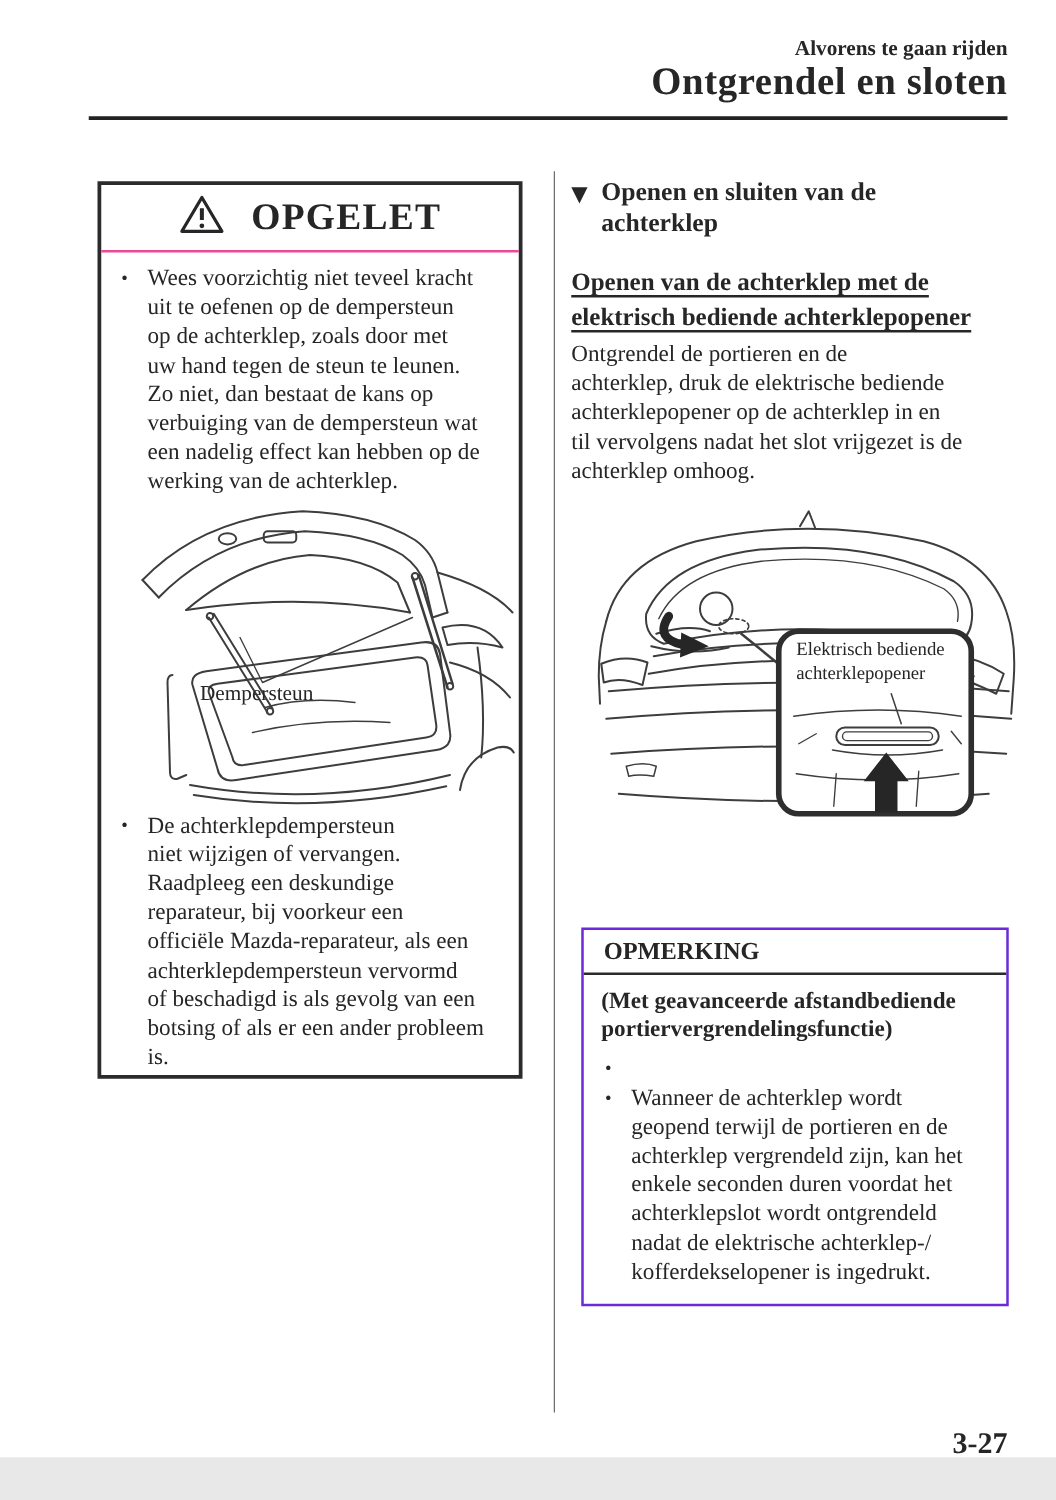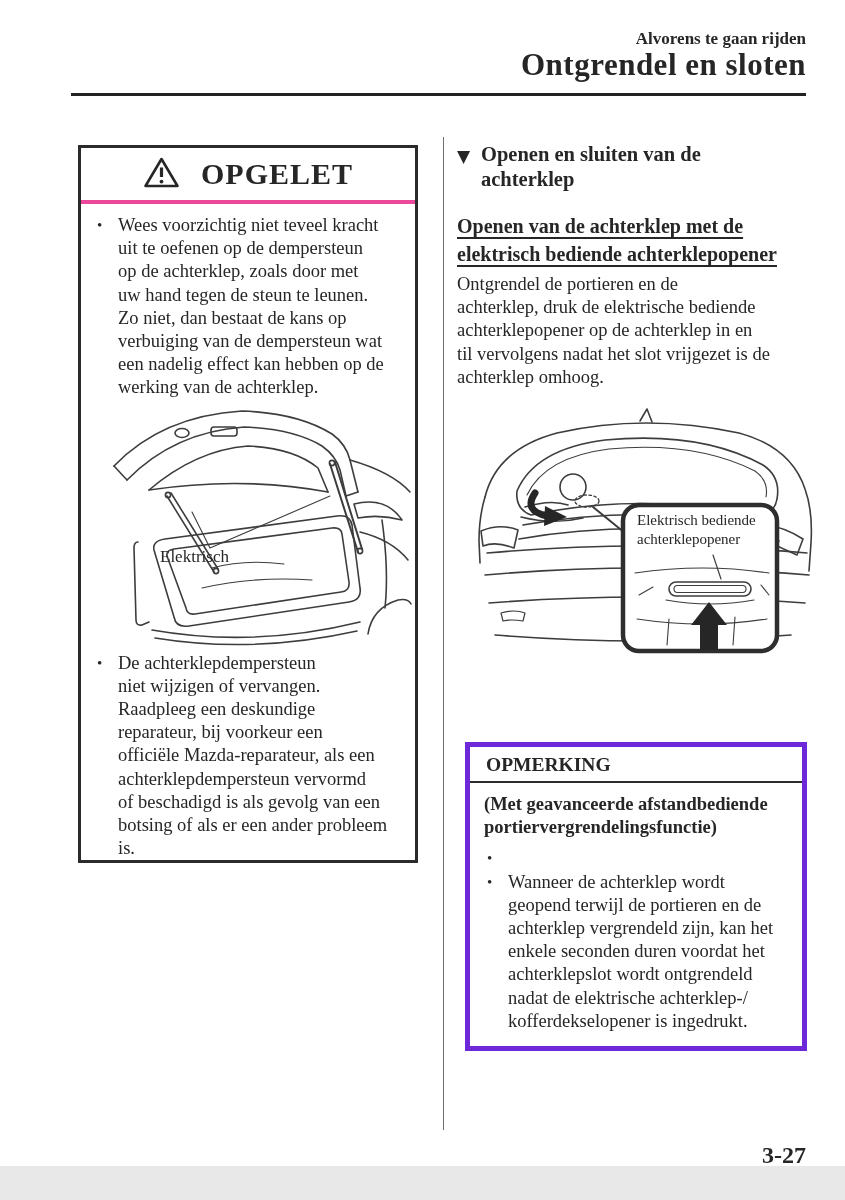--- a/index.html
+++ b/index.html
@@ -9,21 +9,21 @@
     margin:0 auto;
   }
   
   .kicker{position:absolute;top:29px;right:39px;font-size:17px;font-weight:bold;}
   .page-title{position:absolute;top:47px;right:39px;font-size:31px;font-weight:bold;letter-spacing:.5px;}
   .header-rule{position:absolute;left:71px;top:93px;width:735px;height:3px;background:#222;}
   .col-divider{position:absolute;left:443px;top:137px;width:1px;height:993px;background:#6f6f6f;}
   
   .warn-box{position:absolute;left:78px;top:145px;width:340px;height:718px;
     border:3px solid #2b2b2b;box-sizing:border-box;background:#fff;}
-  .warn-header{height:52px;border-bottom:4px solid #ec4899;display:flex;align-items:center;
+  .warn-header{height:52px;border-bottom:2px solid #ec4899;display:flex;align-items:center;
     justify-content:center;gap:21px;}
   .warn-title{font-size:30px;font-weight:bold;letter-spacing:1px;}
   .warn-body{padding:10px 6px 10px 13px;font-size:18.5px;line-height:23.2px;}
   .li{display:flex;align-items:flex-start;}
   .li .marker{flex:none;width:21px;padding-left:3px;font-size:15px;line-height:23.2px;}
   .li .txt{white-space:pre-line;}
   
   .fig-left{position:relative;height:244px;margin:2px 0 6px 0;}
   .fig-left svg{position:absolute;left:0;top:0;}
   .fig-left-label{position:absolute;left:66px;top:143px;font-size:17px;background:transparent;}
@@ -34,21 +34,21 @@
   .sec-head .txt{white-space:pre-line;}
   .sub-head{margin:20px 0 0 0;font-size:20px;font-weight:bold;line-height:28px;white-space:pre-line;
     text-decoration:underline;text-decoration-thickness:2px;text-underline-offset:4px;}
   .para{margin:0;font-size:18.5px;line-height:23.2px;white-space:pre-line;}
   .para.first{margin-top:5px;}
   
   .fig-right{position:relative;height:260px;margin:16px;}
   .fig-right svg{position:absolute;left:0;top:0;}
   .callout{position:absolute;left:164px;top:106px;width:140px;font-size:15px;line-height:19px;white-space:pre-line;}
   
-  .note-box{position:absolute;left:465px;top:742px;width:342px;border:5px solid #6d28d9;
+  .note-box{position:absolute;left:465px;top:742px;width:342px;border:2px solid #6d28d9;
     box-sizing:border-box;background:#fff;}
   .note-title{padding:7px 10px 5px 16px;font-size:19.5px;font-weight:bold;border-bottom:2px solid #2b2b2b;}
   .note-body{padding:10px 8px 13px 14px;font-size:18.5px;line-height:23.2px;}
   .note-intro{font-weight:bold;white-space:pre-line;margin-bottom:8px;}
   
   .page-number{position:absolute;top:1142px;right:39px;font-size:24px;font-weight:bold;}
 </style>
 </head>
 <body>
 
@@ -114,21 +114,21 @@
           <path d="M256,58 Q298,70 316,90"></path>
           <path d="M260,102 Q292,94 308,118 Q286,112 264,116 Z"></path>
           <path d="M266,130 Q298,138 314,158"></path>
           <path d="M288,118 Q295,168 291,206"></path>
           <path d="M274,232 Q278,206 304,198 Q314,196 317,202"></path>
 
           <path d="M44,140 Q40,140 40,146 L42,218 Q42,224 48,223 L55,220"></path>
 
           <path d="M116,146 L98,110 M116,146 L236,94" stroke-width="1.1"></path>
         </svg>
-        <figcaption class="fig-left-label">Elektrisch</figcaption>
+        <figcaption class="fig-left-label">Dempersteun</figcaption>
       </figure>
 
       <div class="li">
         <span class="marker">•</span>
         <span class="txt">De achterklepdempersteun
 niet wijzigen of vervangen.
 Raadpleeg een deskundige
 reparateur, bij voorkeur een
 officiële Mazda-reparateur, als een
 achterklepdempersteun vervormd

